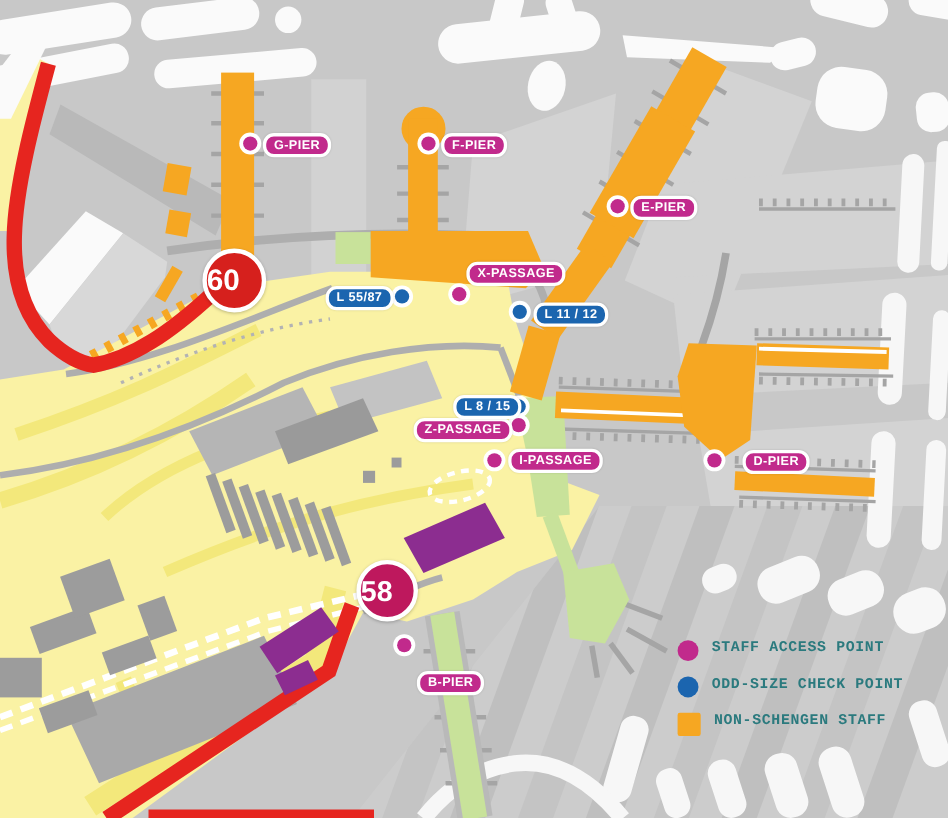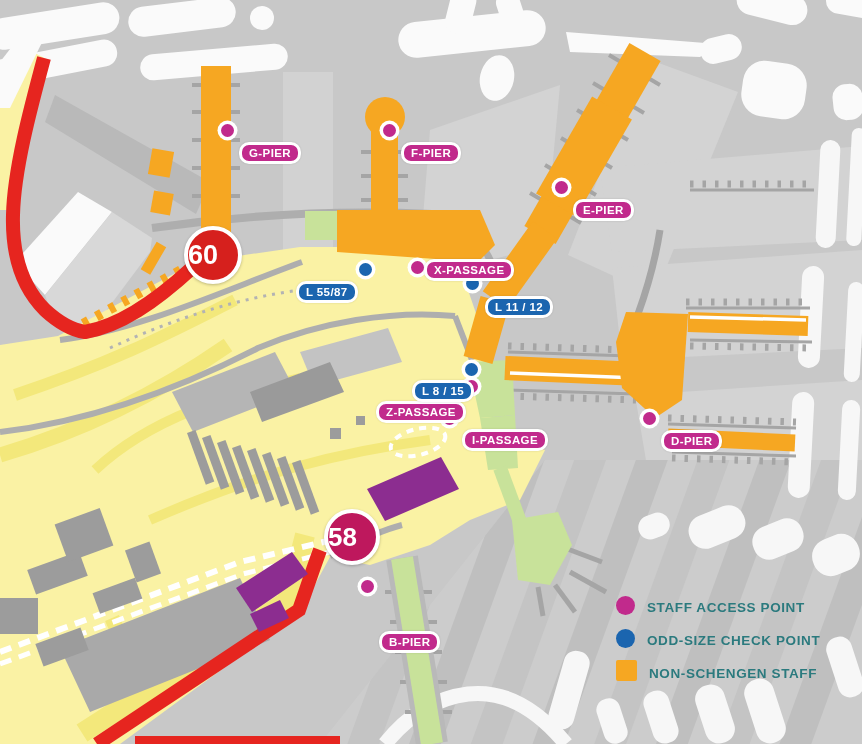--- a/index.html
+++ b/index.html
@@ -7,40 +7,40 @@
     position:relative;width:862px;height:744px;overflow:hidden;
     background:#c8c8c8;
     font-family:"Liberation Sans", sans-serif;
   }
   #mapsvg{position:absolute;inset:0;}
   
   .pill{
     position:absolute;height:14px;line-height:14px;
     padding:1px 7px;border:3px solid #fff;border-radius:10px;
     color:#fff;font-weight:bold;font-size:11.5px;letter-spacing:.4px;
-    white-space:nowrap;box-shadow:0 0 2px rgba(0,0,0,.15);margin-top:21px;
+    white-space:nowrap;box-shadow:0 0 2px rgba(0,0,0,.15);
   }
   .pill.magenta{background:#c12a8c;}
   .pill.blue{background:#1b65af;}
   .dot{
     position:absolute;width:13px;height:13px;border-radius:50%;
     box-shadow:0 0 0 3.5px #fff;
   }
   .dot.magenta-dot{background:#c12a8c;}
   .dot.blue-dot{background:#1b65af;}
   .hall-circle{
     position:absolute;border-radius:50%;border:4px solid #fff;
     color:#fff;font-weight:bold;text-align:left;
     box-shadow:0 1px 3px rgba(0,0,0,.25);
   }
   .hall-circle.red{background:#d6201d;}
   .hall-circle.magenta{background:#be185d;}
   
   #legend{position:absolute;left:616px;top:582px;width:246px;}
-  .legend-row{display:flex;align-items:flex-end;height:33px;}
+  .legend-row{display:flex;align-items:flex-start;height:33px;font-family:Liberation Mono, monospace;}
   .legend-swatch{flex:0 0 auto;margin-right:12px;}
   .legend-swatch.circle{width:19px;height:19px;border-radius:50%;}
   .legend-swatch.square{width:21px;height:21px;border-radius:2px;}
   .legend-label{
     color:#2b7a7e;font-weight:bold;font-size:13.5px;letter-spacing:.6px;
     white-space:nowrap;
   }
 </style>
 </head>
 <body>
@@ -302,21 +302,21 @@
   <div class="dot magenta-dot" style="left:411px;top:261px"></div>
   <div class="dot magenta-dot" style="left:465px;top:380px"></div>
   <div class="dot magenta-dot" style="left:443px;top:412px"></div>
   <div class="dot blue-dot" style="left:359px;top:263px"></div>
   <div class="dot blue-dot" style="left:466px;top:277px"></div>
   <div class="dot blue-dot" style="left:465px;top:363px"></div>
 
   <div class="pill magenta" style="left:239px;top:121px">G-PIER</div>
   <div class="pill magenta" style="left:401px;top:121px">F-PIER</div>
   <div class="pill magenta" style="left:573px;top:178px">E-PIER</div>
-  <div class="pill magenta" style="left:661px;top:409px">D-PIER</div>
+  <div class="pill magenta" style="left:675px;top:409px">D-PIER</div>
   <div class="pill magenta" style="left:379px;top:610px">B-PIER</div>
 
   <div class="pill magenta" style="left:424px;top:238px">X-PASSAGE</div>
   <div class="pill magenta" style="left:376px;top:380px">Z-PASSAGE</div>
   <div class="pill magenta" style="left:462px;top:408px">I-PASSAGE</div>
 
   <div class="pill blue" style="left:296px;top:260px">L 55/87</div>
   <div class="pill blue" style="left:485px;top:275px">L 11 / 12</div>
   <div class="pill blue" style="left:412px;top:359px">L 8 / 15</div>
 

